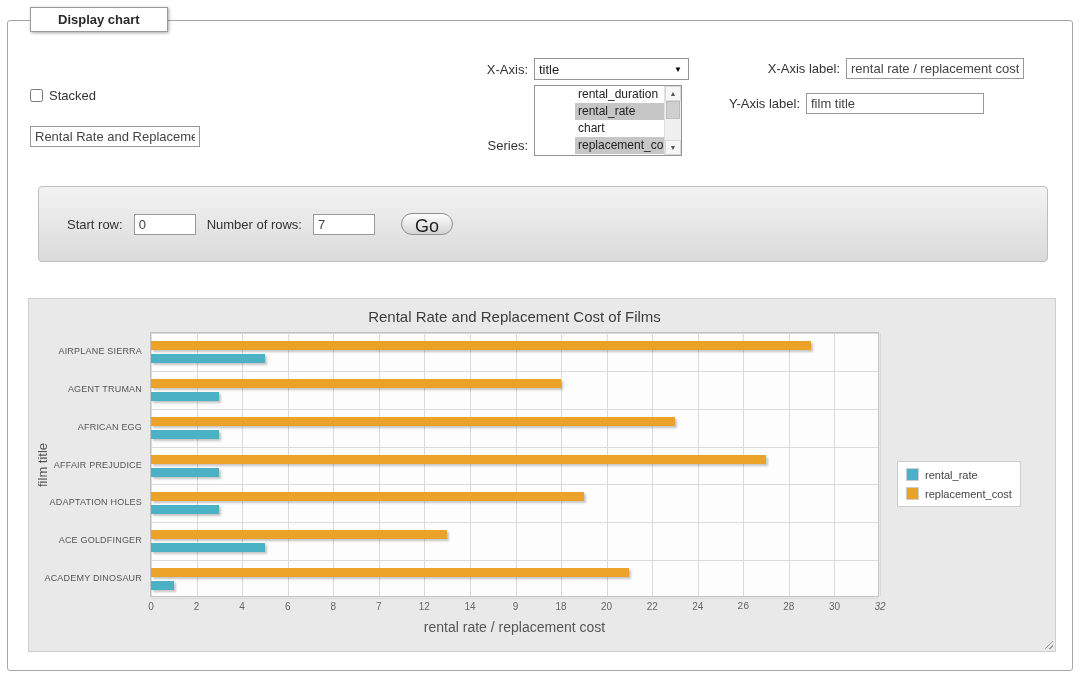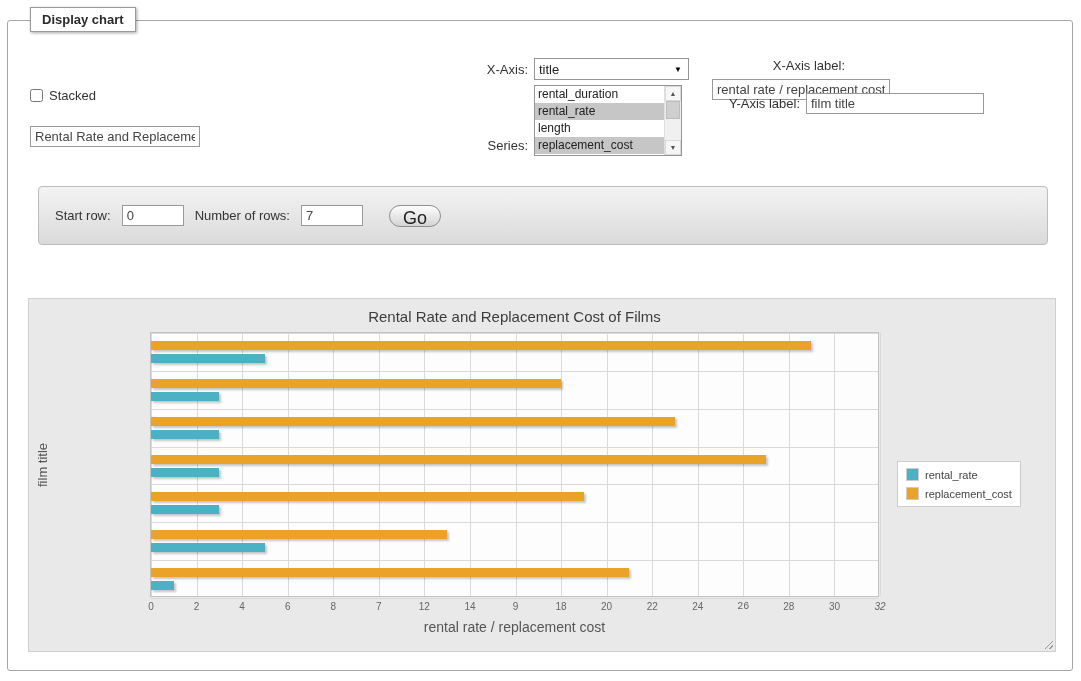--- a/index.html
+++ b/index.html
@@ -3,21 +3,21 @@
 <meta charset="utf-8">
 <style>
   * { box-sizing: border-box; margin: 0; padding: 0; }
   html, body { width: 1081px; height: 681px; background: #fff; overflow: hidden;
     font-family: "Liberation Sans", sans-serif; position: relative; }
 
   .fieldset { position: absolute; left: 7px; top: 20px; width: 1066px; height: 651px;
     border: 1px solid #a6a6a6; border-radius: 3px; background: #fff; }
 
   .legend { position: absolute; left: 22px; top: -14px; background: #fff;
-    border: 1px solid #9a9a9a; padding: 4px 11px; font-weight: bold; font-size: 13px;
+    border: 1px solid #9a9a9a; padding: 4px 27px; font-weight: bold; font-size: 13px;
     color: #2b2b2b; box-shadow: 1px 1px 3px rgba(0,0,0,0.35); }
 
   .radios { position: absolute; left: 22px; top: 35px; display: flex; gap: 13px;
     align-items: center; font-size: 13px; color: #333; }
   .radio-item { display: flex; align-items: center; gap: 4px; }
 
   .stacked { position: absolute; left: 22px; top: 67px; display: flex; gap: 6px;
     align-items: center; font-size: 13px; color: #333; }
 
   .txt { height: 21px; border: 1px solid #999; font-size: 13px; padding: 1px 4px;
@@ -26,47 +26,47 @@
 
   .row { position: absolute; display: flex; align-items: center; gap: 6px;
     font-size: 13px; color: #333; }
   .lbl { width: 48px; text-align: right; white-space: nowrap; }
   .lbl.wide { width: 88px; }
   .wide-input { width: 178px; }
 
   .xaxis-row  { left: 472px; top: 37px; }
   .series-row { left: 472px; top: 64px; align-items: flex-end; }
   .series-row .lbl { margin-bottom: 3px; }
-  .xlabel-row { left: 704px; top: 37px; flex-direction: column; }
+  .xlabel-row { left: 744px; top: 37px; }
   .ylabel-row { left: 704px; top: 72px; }
 
   .select { width: 155px; height: 22px; border: 1px solid #949494; background: #fff;
     display: flex; align-items: center; justify-content: space-between;
     padding: 0 6px 0 4px; font-size: 13px; color: #222; cursor: default; }
   .select .arrow { font-size: 8px; color: #000; }
 
   .multiselect { width: 148px; height: 71px; border: 1px solid #949494;
     background: #fff; display: flex; }
-  .options { flex: 1; overflow: hidden; }
+  .options { flex: 1; overflow: hidden; margin-left: 40px; }
   .opt { height: 17px; line-height: 17px; font-size: 12px; padding-left: 3px;
     color: #222; white-space: nowrap; overflow: hidden; }
   .opt.sel { background: #c6c6c6; }
   .sbar { width: 17px; display: flex; flex-direction: column;
     border-left: 1px solid #e0e0e0; background: #f0f0f0; }
   .sb-btn { height: 15px; background: #f6f6f6; border: 1px solid #d9d9d9;
     font-size: 7px; color: #555; display: flex; align-items: center;
     justify-content: center; }
   .sb-track { flex: 1; position: relative; background: #f0f0f0; }
   .sb-thumb { position: absolute; top: 0; left: 1px; right: 1px; height: 18px;
     background: #cfcfcf; border: 1px solid #bdbdbd; }
 
-  .rows-bar { position: absolute; left: 30px; top: 165px; width: 1010px; height: 59px;
+  .rows-bar { position: absolute; left: 30px; top: 165px; width: 1010px; height: 76px;
     border: 1px solid #bdbdbd; border-radius: 4px;
     background: linear-gradient(#f3f3f3, #dadada);
-    display: flex; align-items: center; gap: 11px; padding-left: 16px;
+    display: flex; align-items: center; gap: 11px; padding-left: 28px;
     font-size: 13px; color: #333; }
   .num { width: 62px; }
   .go { margin-left: 15px; padding: 2px 13px; height: 22px;
     border: 1px solid #8f8f8f; border-radius: 11px;
     background: linear-gradient(#fdfdfd, #d4d4d4); font-size: 18px; color: #222;
     font-family: Liberation Sans, sans-serif; cursor: pointer; }
 
   .chart-panel { position: absolute; left: 20px; top: 277px; width: 1028px;
     height: 354px; background: #e9e9e9; border: 1px solid #cfcfcf; }
   .chart-title { position: absolute; left: 121px; width: 729px; top: 9px;
@@ -119,21 +119,21 @@
       <span class="arrow">▼</span>
     </div>
   </div>
 
   <div class="row series-row">
     <span class="lbl">Series:</span>
     <div class="multiselect">
       <div class="options">
           <div class="opt">rental_duration</div>
           <div class="opt sel">rental_rate</div>
-          <div class="opt">length</div>
+          <div class="opt">chart</div>
           <div class="opt sel">replacement_cost</div>
         </div>
       <div class="sbar">
         <div class="sb-btn">▲</div>
         <div class="sb-track">
           <div class="sb-thumb"></div>
         </div>
         <div class="sb-btn">▼</div>
       </div>
     </div>
@@ -153,20 +153,29 @@
     <span>Start row:</span>
     <input type="text" class="txt num" value="0" style="">
     <span>Number of rows:</span>
     <input type="text" class="txt num" value="7" style="">
     <button class="go">Go</button>
   </div>
 
   <div class="chart-panel">
     <div class="chart-title">Rental Rate and Replacement Cost of Films</div>
     <div class="y-title">film title</div>
+    <div class="cat-labels" id="catLabels">
+        <div class="cat" style="top: 46.9286px;">AIRPLANE SIERRA</div>
+        <div class="cat" style="top: 84.7857px;">AGENT TRUMAN</div>
+        <div class="cat" style="top: 122.643px;">AFRICAN EGG</div>
+        <div class="cat" style="top: 160.5px;">AFFAIR PREJUDICE</div>
+        <div class="cat" style="top: 198.357px;">ADAPTATION HOLES</div>
+        <div class="cat" style="top: 236.214px;">ACE GOLDFINGER</div>
+        <div class="cat" style="top: 274.071px;">ACADEMY DINOSAUR</div>
+      </div>
     <div class="plot" id="plot">
         <div class="vgrid" style="left: 0px;"></div>
         <div class="vgrid" style="left: 45.5625px;"></div>
         <div class="vgrid" style="left: 91.125px;"></div>
         <div class="vgrid" style="left: 136.688px;"></div>
         <div class="vgrid" style="left: 182.25px;"></div>
         <div class="vgrid" style="left: 227.812px;"></div>
         <div class="vgrid" style="left: 273.375px;"></div>
         <div class="vgrid" style="left: 318.938px;"></div>
         <div class="vgrid" style="left: 364.5px;"></div>

